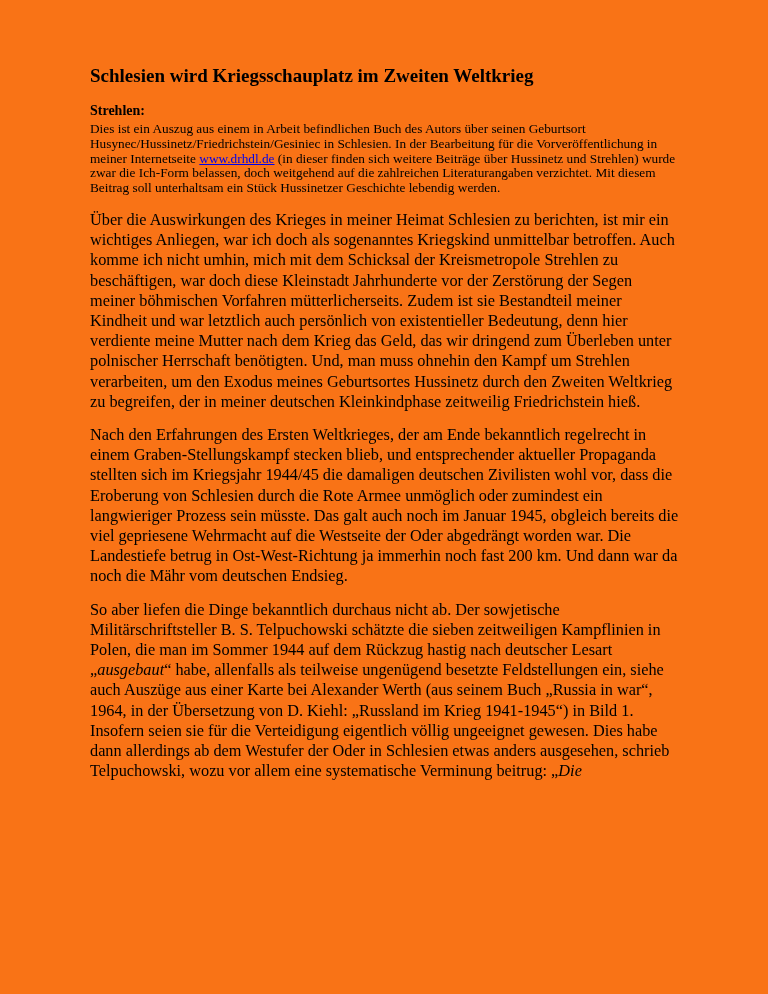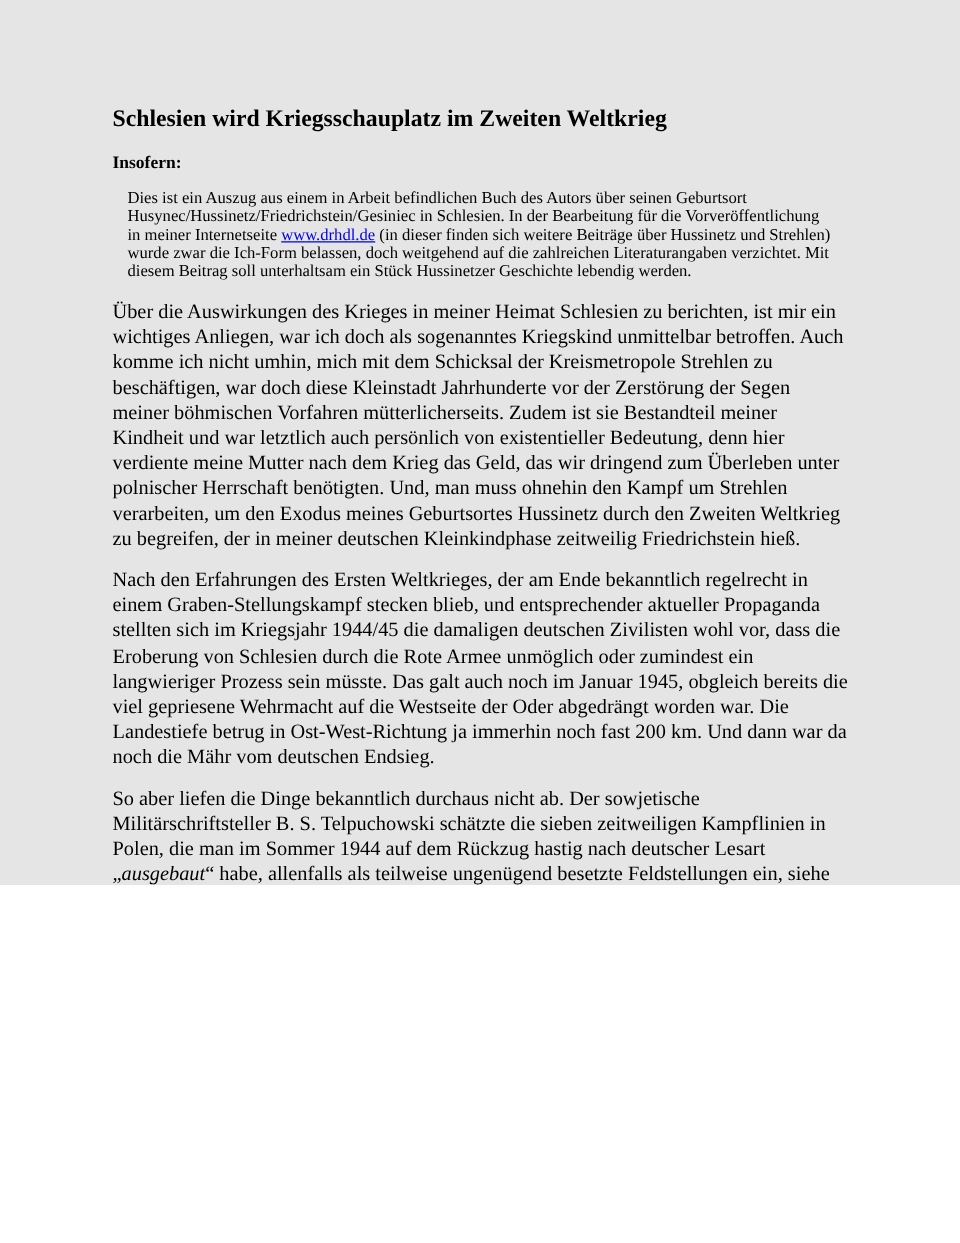--- a/index.html
+++ b/index.html
@@ -3,24 +3,24 @@
 <meta charset="utf-8">
 <style>
   html, body {
     margin: 0;
     padding: 0;
     background: #ffffff;
   }
   .page {
     position: relative;
     width: 768px;
-    height: 708px;
-    background: #e5e5e5;
+    height: 994px;
+    background: #f97316;
     box-sizing: border-box;
-    padding: 83px 88px 0 90px;
+    padding: 63px 88px 0 90px;
     font-family: "Liberation Serif", serif;
     color: #000000;
     overflow: hidden;
   }
   .doc-title {
     font-size: 19px;
     line-height: 25px;
     font-weight: bold;
     margin: 0;
   }
@@ -31,21 +31,21 @@
   }
   .vorwort-heading {
     font-size: 14px;
     line-height: 16px;
     font-weight: bold;
     margin: 15px 0 3px 0;
   }
   .vorwort-body {
     font-size: 13.3px;
     line-height: 14.8px;
-    margin: 12px;
+    margin: 0;
   }
   .body-para {
     font-size: 16.3px;
     line-height: 20.2px;
     margin: 13px 0 0 0;
   }
   .body-para.first {
     margin-top: 14px;
   }
   .doc-link {
@@ -56,21 +56,21 @@
     font-style: italic;
   }
 </style>
 </head>
 <body>
 
 <div class="page">
   <h1 class="doc-title">Schlesien wird Kriegsschauplatz im Zweiten Weltkrieg</h1>
 
 
-  <p class="vorwort-heading">Insofern:</p>
+  <p class="vorwort-heading">Strehlen:</p>
 
   <p class="vorwort-body"><span>Dies ist ein Auszug aus einem in Arbeit befindlichen Buch des Autors über seinen Geburtsort Husynec/Hussinetz/Friedrichstein/Gesiniec in Schlesien. In der Bearbeitung für die Vorveröffentlichung in meiner Internetseite </span><a href="#" class="doc-link">www.drhdl.de</a><span> (in dieser finden sich weitere Beiträge über Hussinetz und Strehlen) wurde zwar die Ich-Form belassen, doch weitgehend auf die zahlreichen Literaturangaben verzichtet. Mit diesem Beitrag soll unterhaltsam ein Stück Hussinetzer Geschichte lebendig werden.</span></p>
 
   <p class="body-para first"><span>Über die Auswirkungen des Krieges in meiner Heimat Schlesien zu berichten, ist mir ein wichtiges Anliegen, war ich doch als sogenanntes Kriegskind unmittelbar betroffen. Auch komme ich nicht umhin, mich mit dem Schicksal der Kreismetropole Strehlen zu beschäftigen, war doch diese Kleinstadt Jahrhunderte vor der Zerstörung der Segen meiner böhmischen Vorfahren mütterlicherseits. Zudem ist sie Bestandteil meiner Kindheit und war letztlich auch persönlich von existentieller Bedeutung, denn hier verdiente meine Mutter nach dem Krieg das Geld, das wir dringend zum Überleben unter polnischer Herrschaft benötigten. Und, man muss ohnehin den Kampf um Strehlen verarbeiten, um den Exodus meines Geburtsortes Hussinetz durch den Zweiten Weltkrieg zu begreifen, der in meiner deutschen Kleinkindphase zeitweilig Friedrichstein hieß.</span></p>
 
   <p class="body-para"><span>Nach den Erfahrungen des Ersten Weltkrieges, der am Ende bekanntlich regelrecht in einem Graben-Stellungskampf stecken blieb, und entsprechender aktueller Propaganda stellten sich im Kriegsjahr 1944/45 die damaligen deutschen Zivilisten wohl vor, dass die Eroberung von Schlesien durch die Rote Armee unmöglich oder zumindest ein langwieriger Prozess sein müsste. Das galt auch noch im Januar 1945, obgleich bereits die viel gepriesene Wehrmacht auf die Westseite der Oder abgedrängt worden war. Die Landestiefe betrug in Ost-West-Richtung ja immerhin noch fast 200 km. Und dann war da noch die Mähr vom deutschen Endsieg.</span></p>
 
   <p class="body-para"><span>So aber liefen die Dinge bekanntlich durchaus nicht ab. Der sowjetische Militärschriftsteller B. S. Telpuchowski schätzte die sieben zeitweiligen Kampflinien in Polen, die man im Sommer 1944 auf dem Rückzug hastig nach deutscher Lesart „</span><span class="italic">ausgebaut</span><span>“ habe, allenfalls als teilweise ungenügend besetzte Feldstellungen ein, siehe auch Auszüge aus einer Karte bei Alexander Werth (aus seinem Buch „Russia in war“, 1964, in der Übersetzung von D. Kiehl: „Russland im Krieg 1941-1945“) in Bild 1. Insofern seien sie für die Verteidigung eigentlich völlig ungeeignet gewesen. Dies habe dann allerdings ab dem Westufer der Oder in Schlesien etwas anders ausgesehen, schrieb Telpuchowski, wozu vor allem eine systematische Verminung beitrug: „</span><span class="italic">Die</span></p>
 </div>
 

